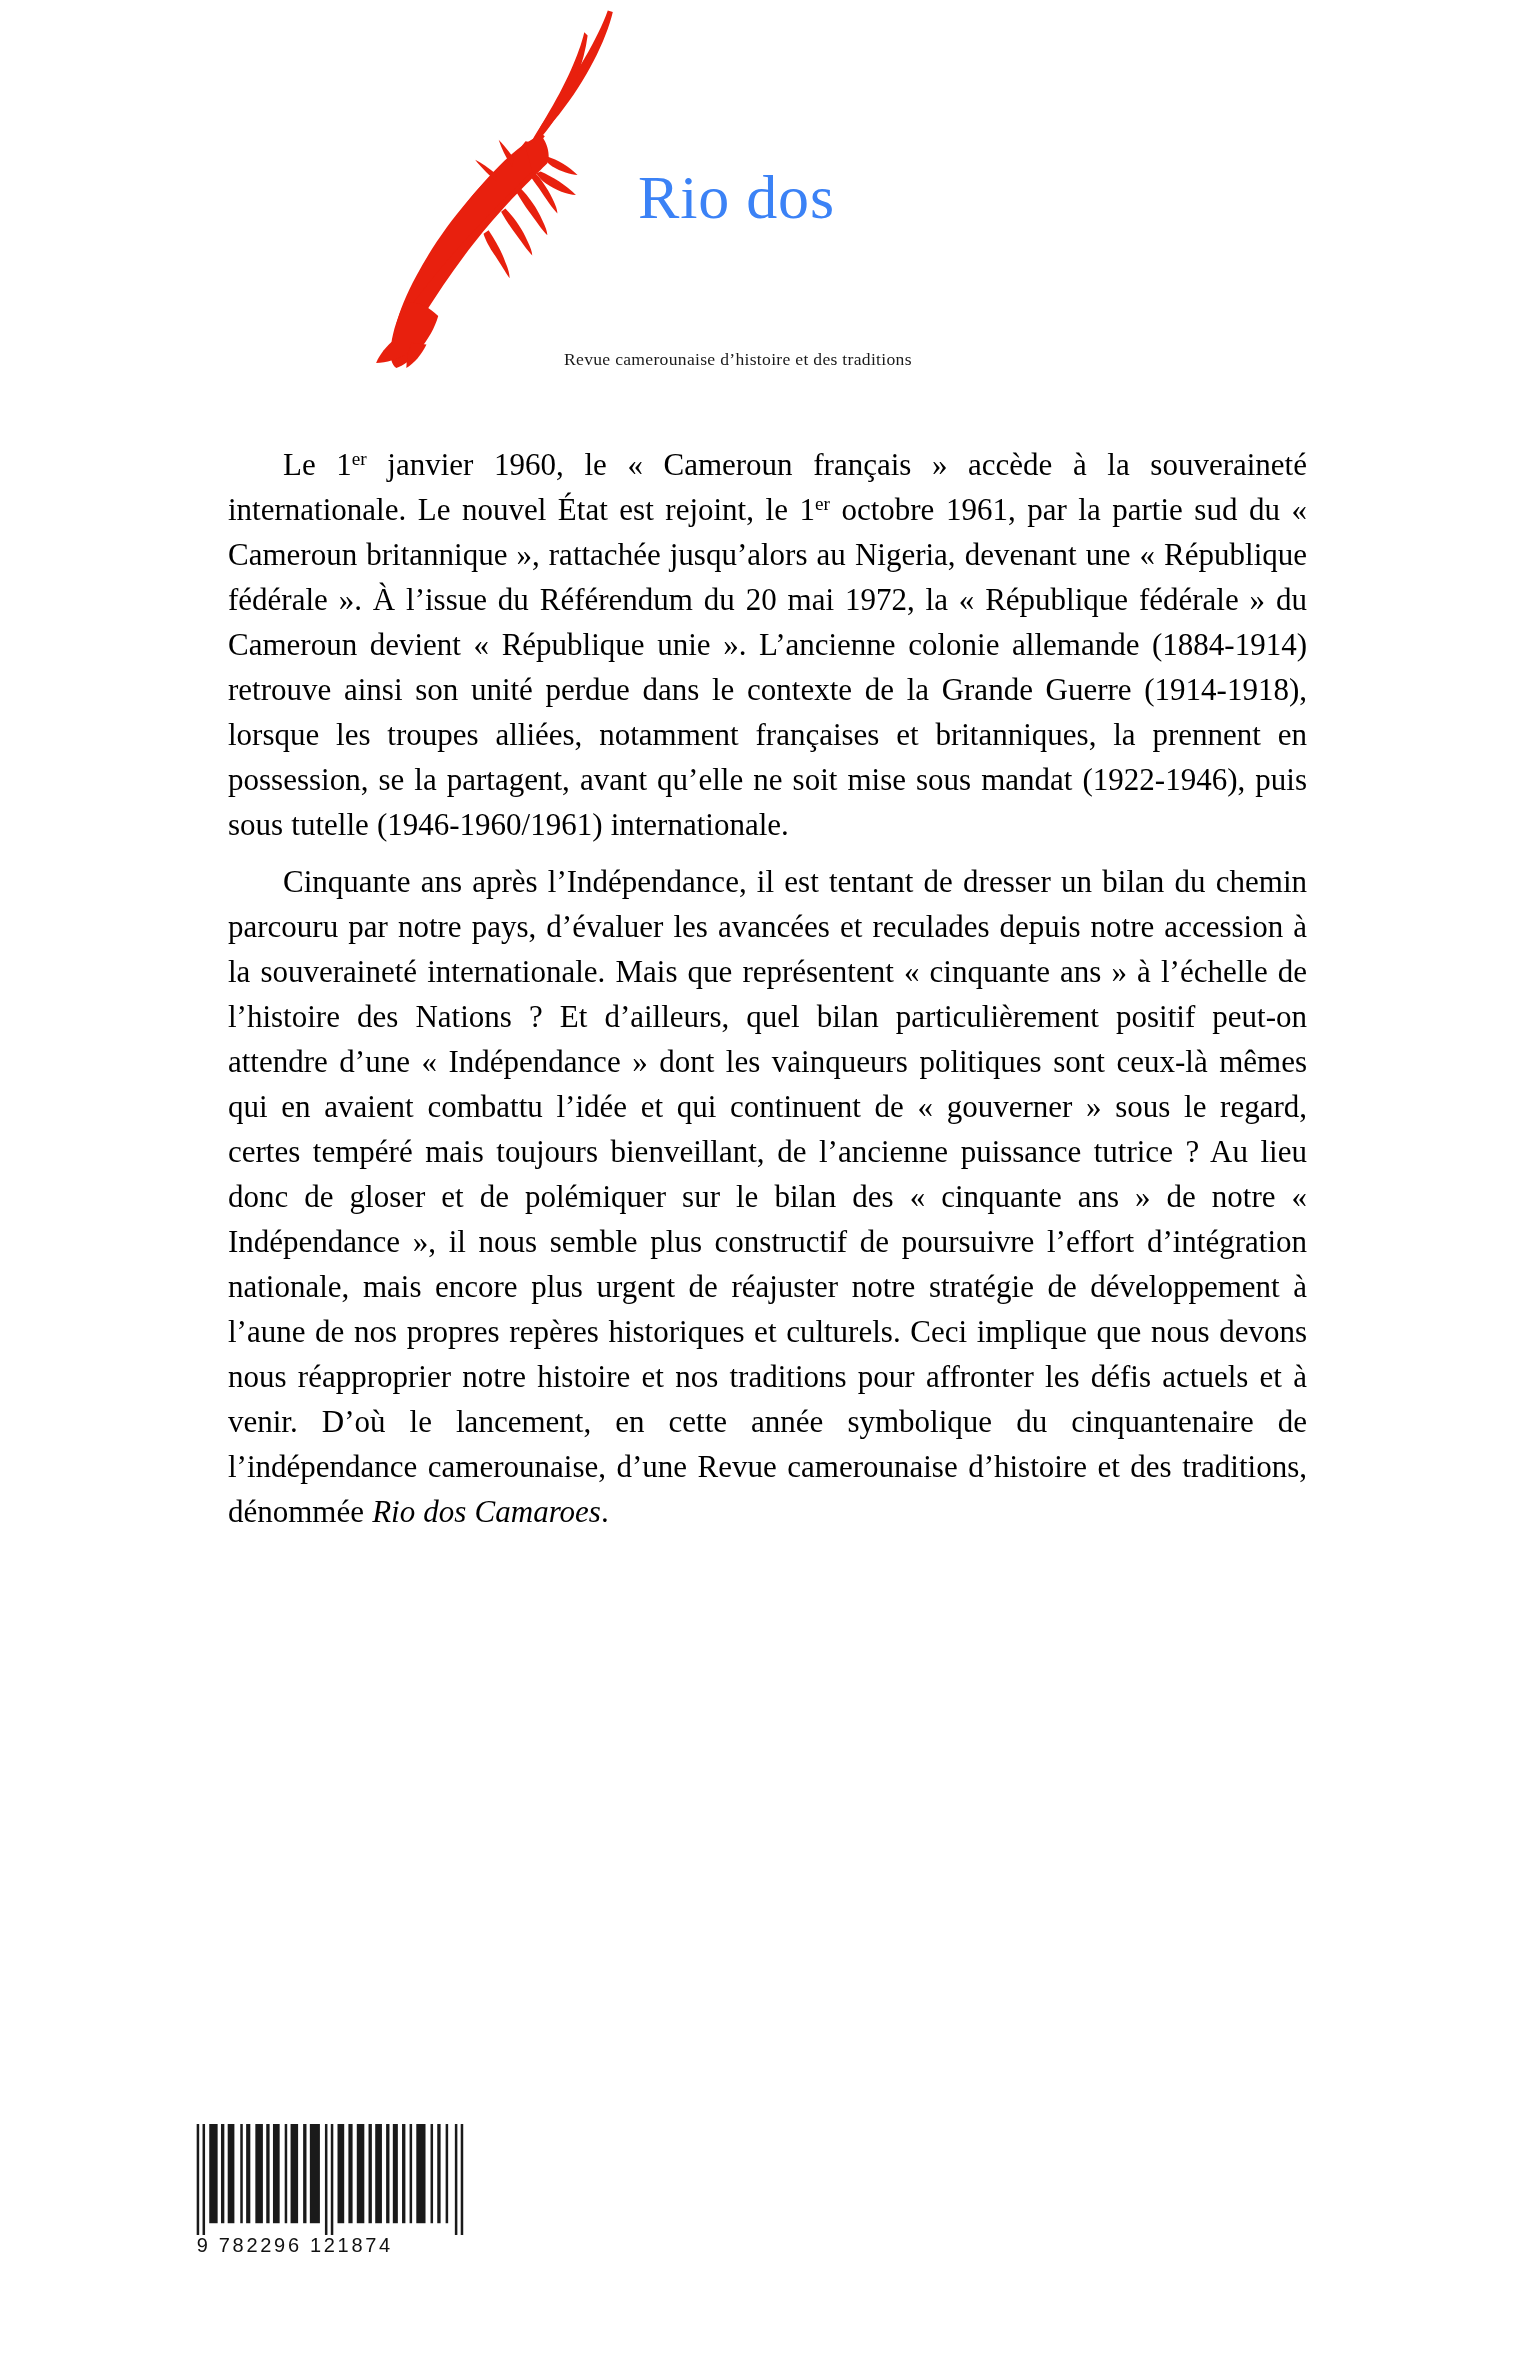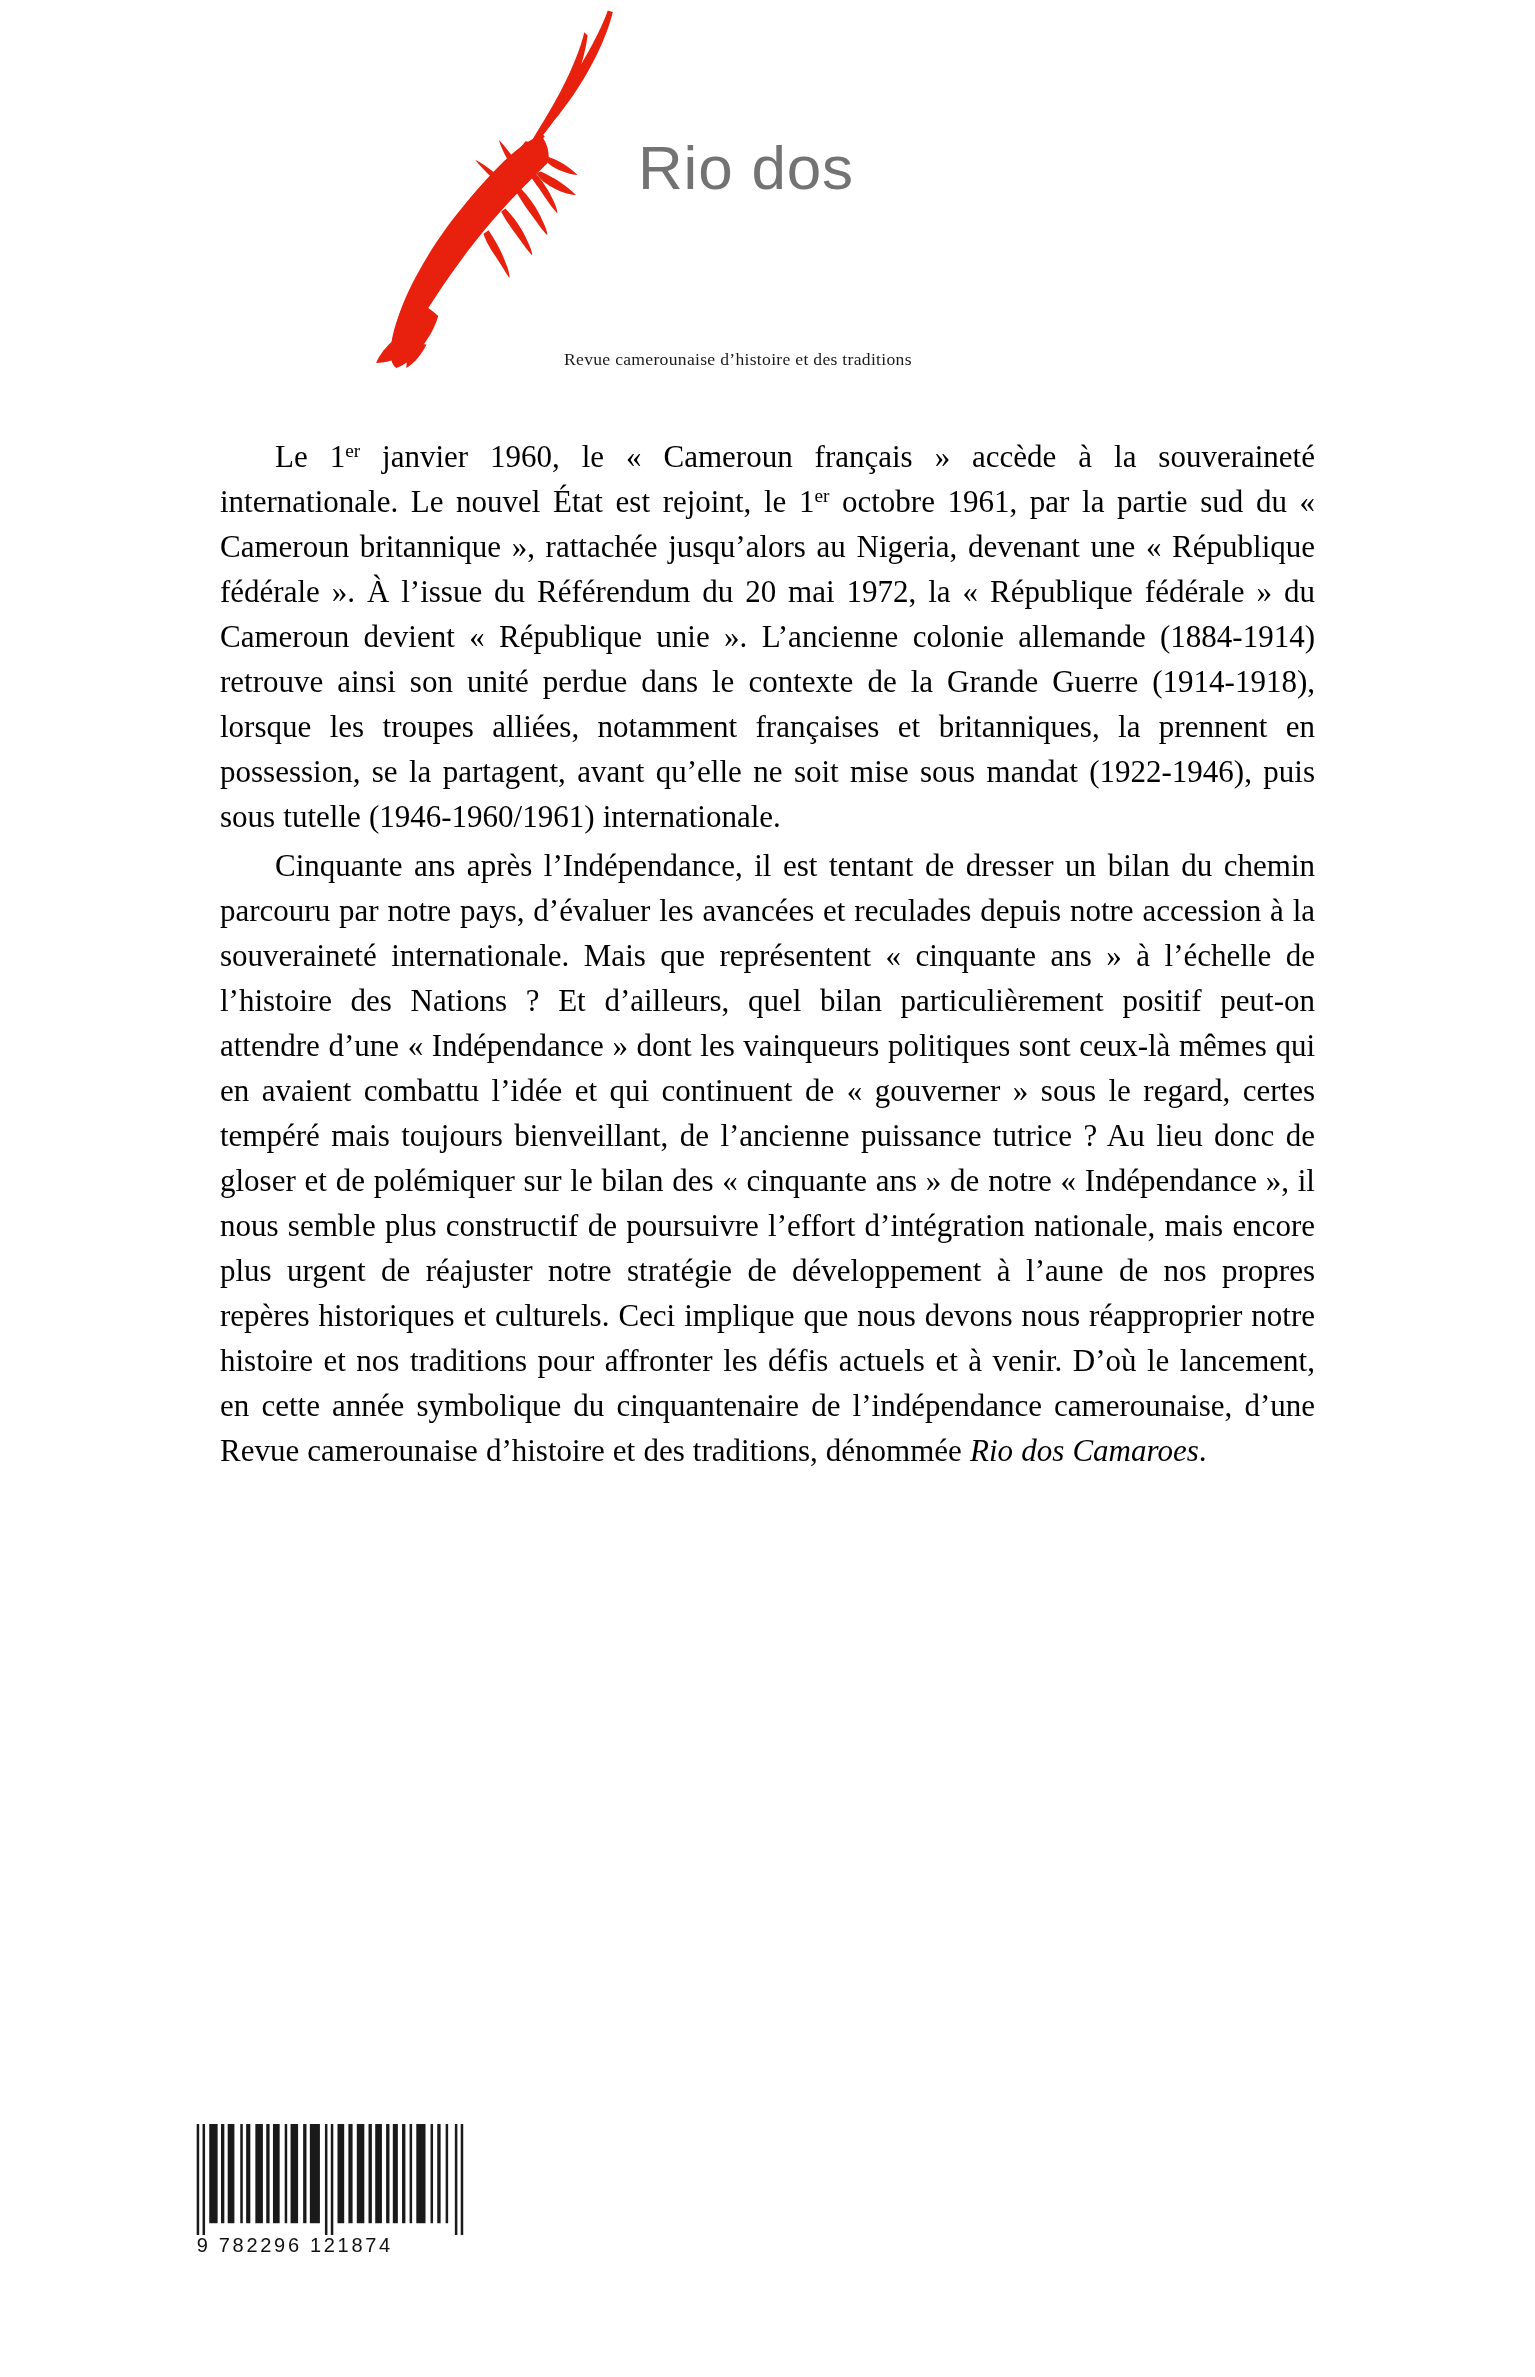--- a/index.html
+++ b/index.html
@@ -27,25 +27,25 @@
   .logo-shrimp {
     position: absolute;
     left: 361px;
     top: 6.7px;
     width: 277px;
     height: 361px;
   }
   .title-rio {
     position: absolute;
     left: 638px;
-    top: 137px;
-    font-family: Liberation Sans, sans-serif;
+    top: 166px;
+    font-family: Liberation Serif, serif;
     font-size: 62px;
     line-height: 1;
-    color: #737373;
+    color: #3b82f6;
     letter-spacing: 0.8px;
     white-space: nowrap;
   }
   .title-camaroes {
     position: absolute;
     left: 411px;
     top: 220px;
     font-family: "Liberation Serif", serif;
     font-size: 111px;
     line-height: 1;
@@ -66,21 +66,21 @@
   }
 
   
   .blurb {
     position: absolute;
     left: 216px;
     top: 430px;
     width: 1103px;
   }
   .blurb p {
-    margin: 4px;
+    margin: 12px;
     font-family: "Liberation Serif", serif;
     font-size: 31px;
     line-height: 45px;
     text-align: justify;
     text-indent: 55px;
     color: #000000;
     hyphens: none;
     word-spacing: 0.4px;
   }
   .blurb p + p { margin-top: 0; }

